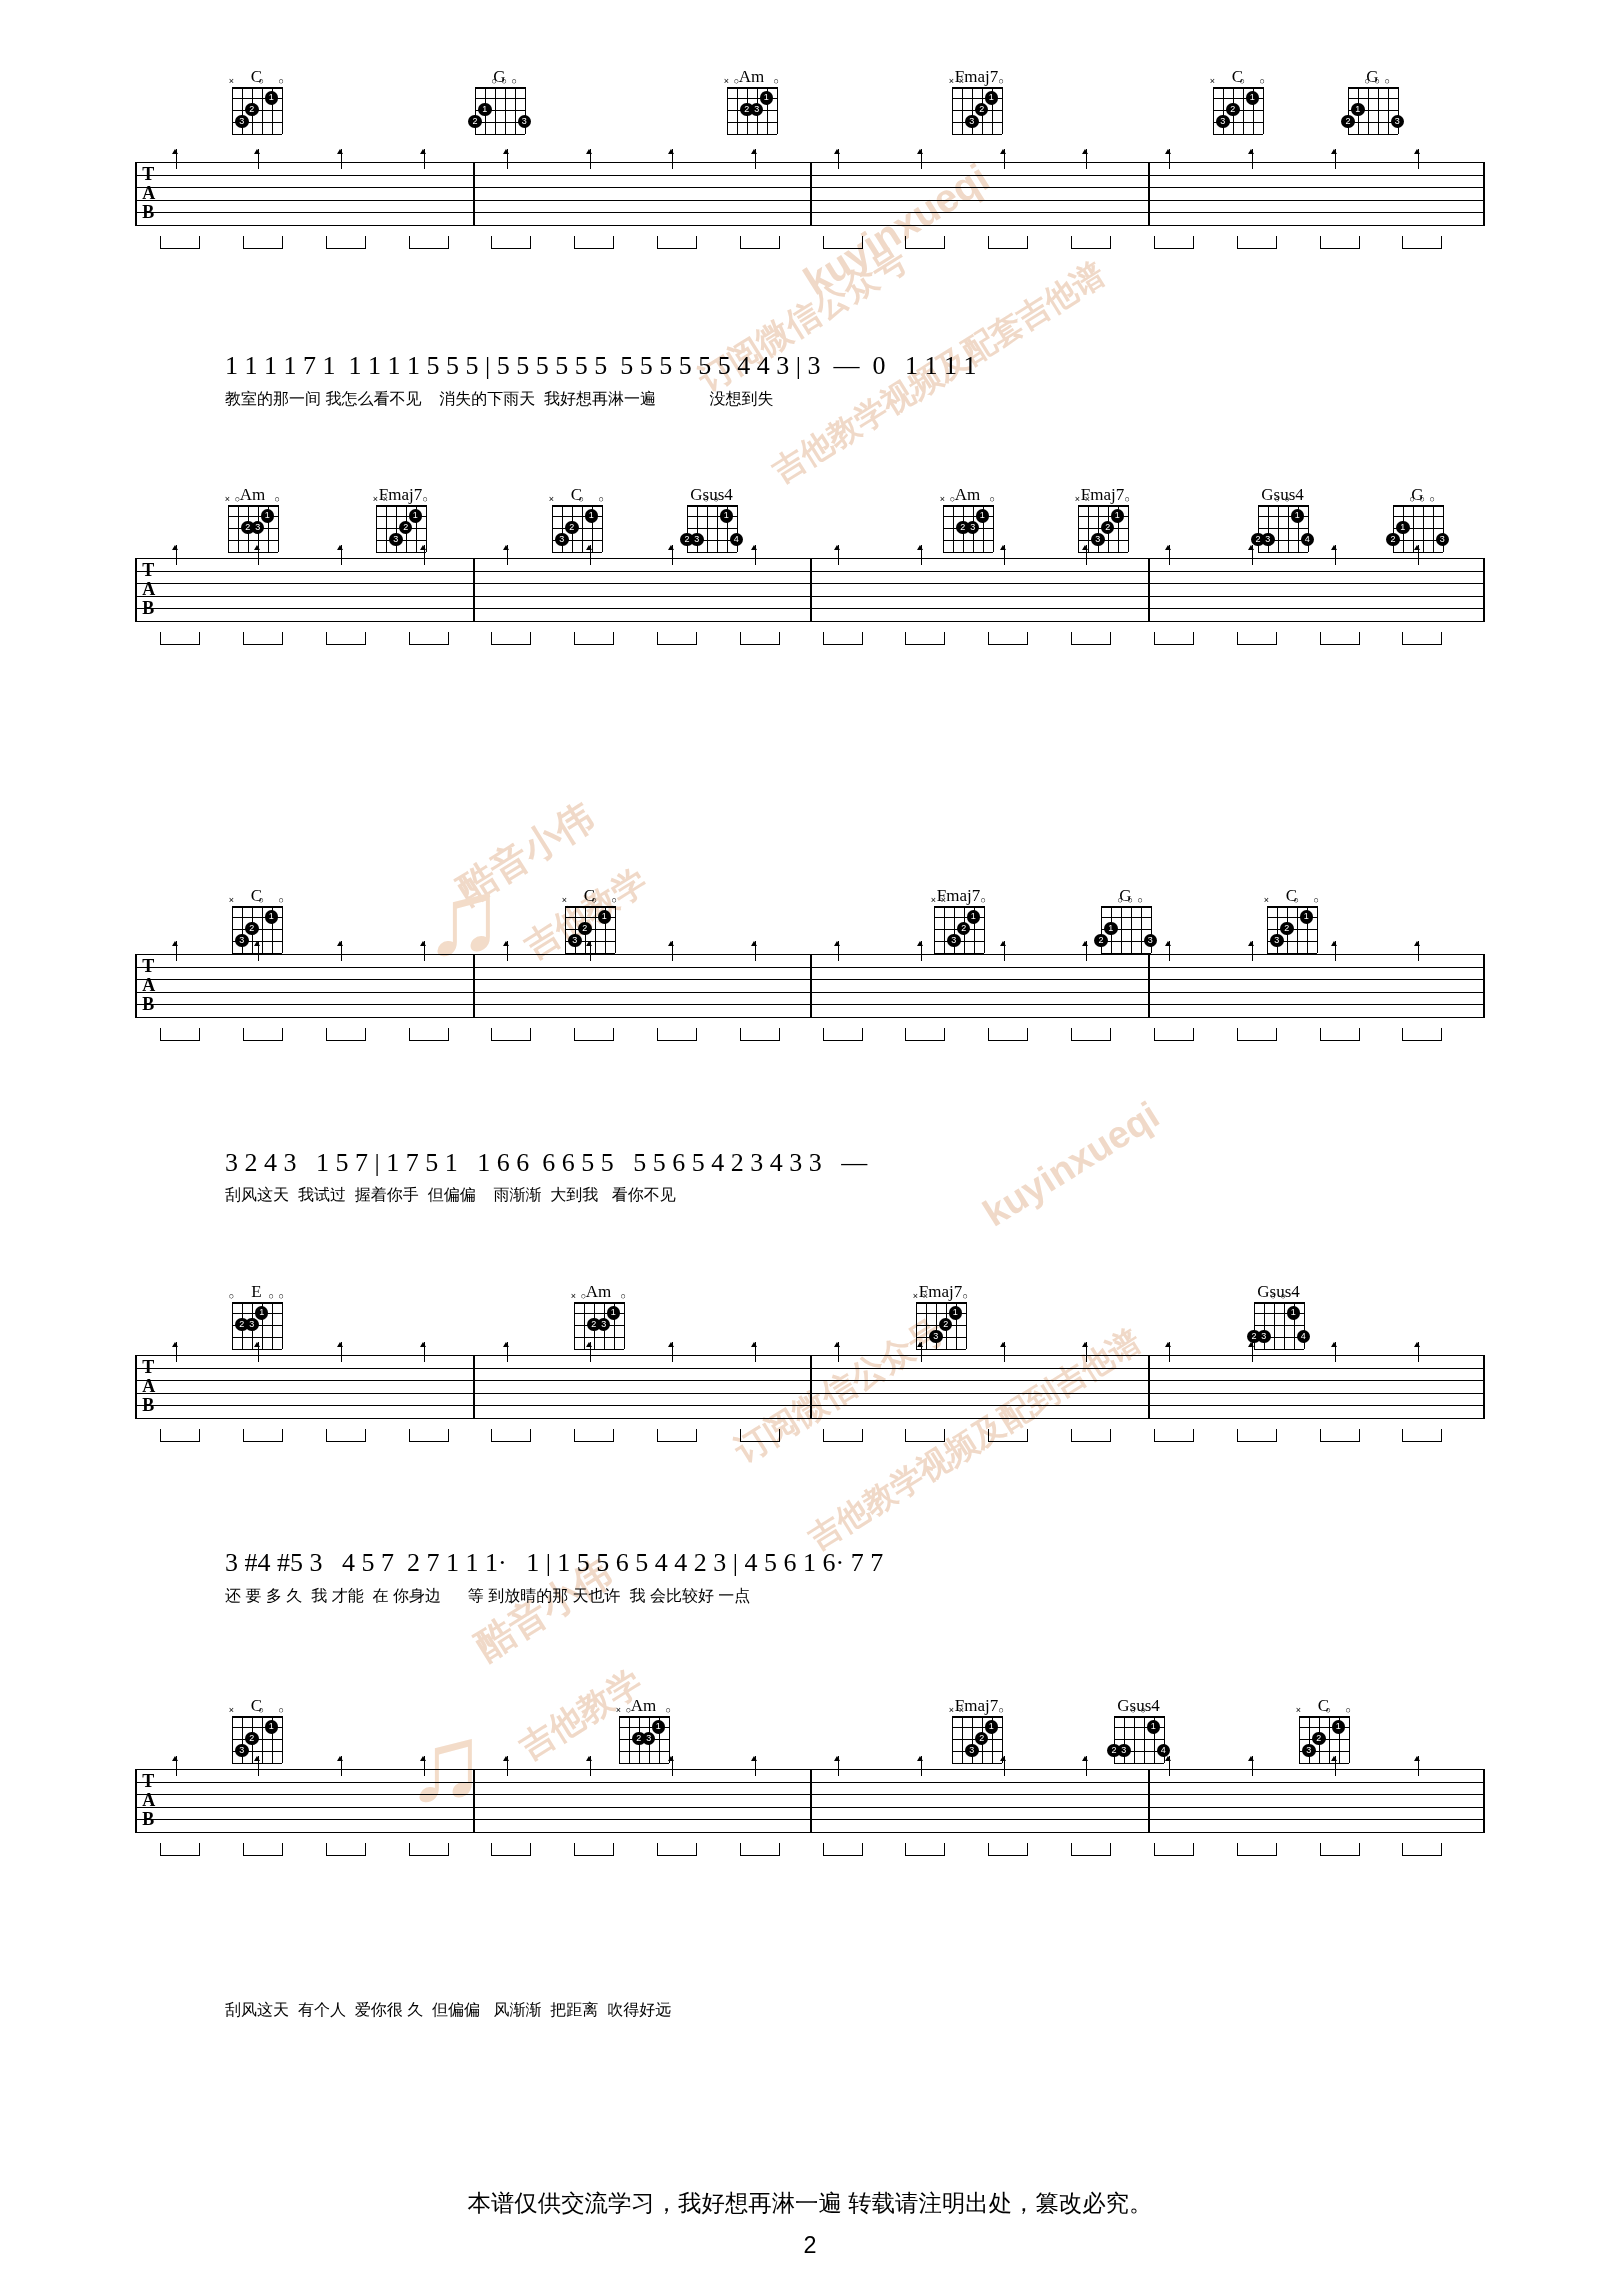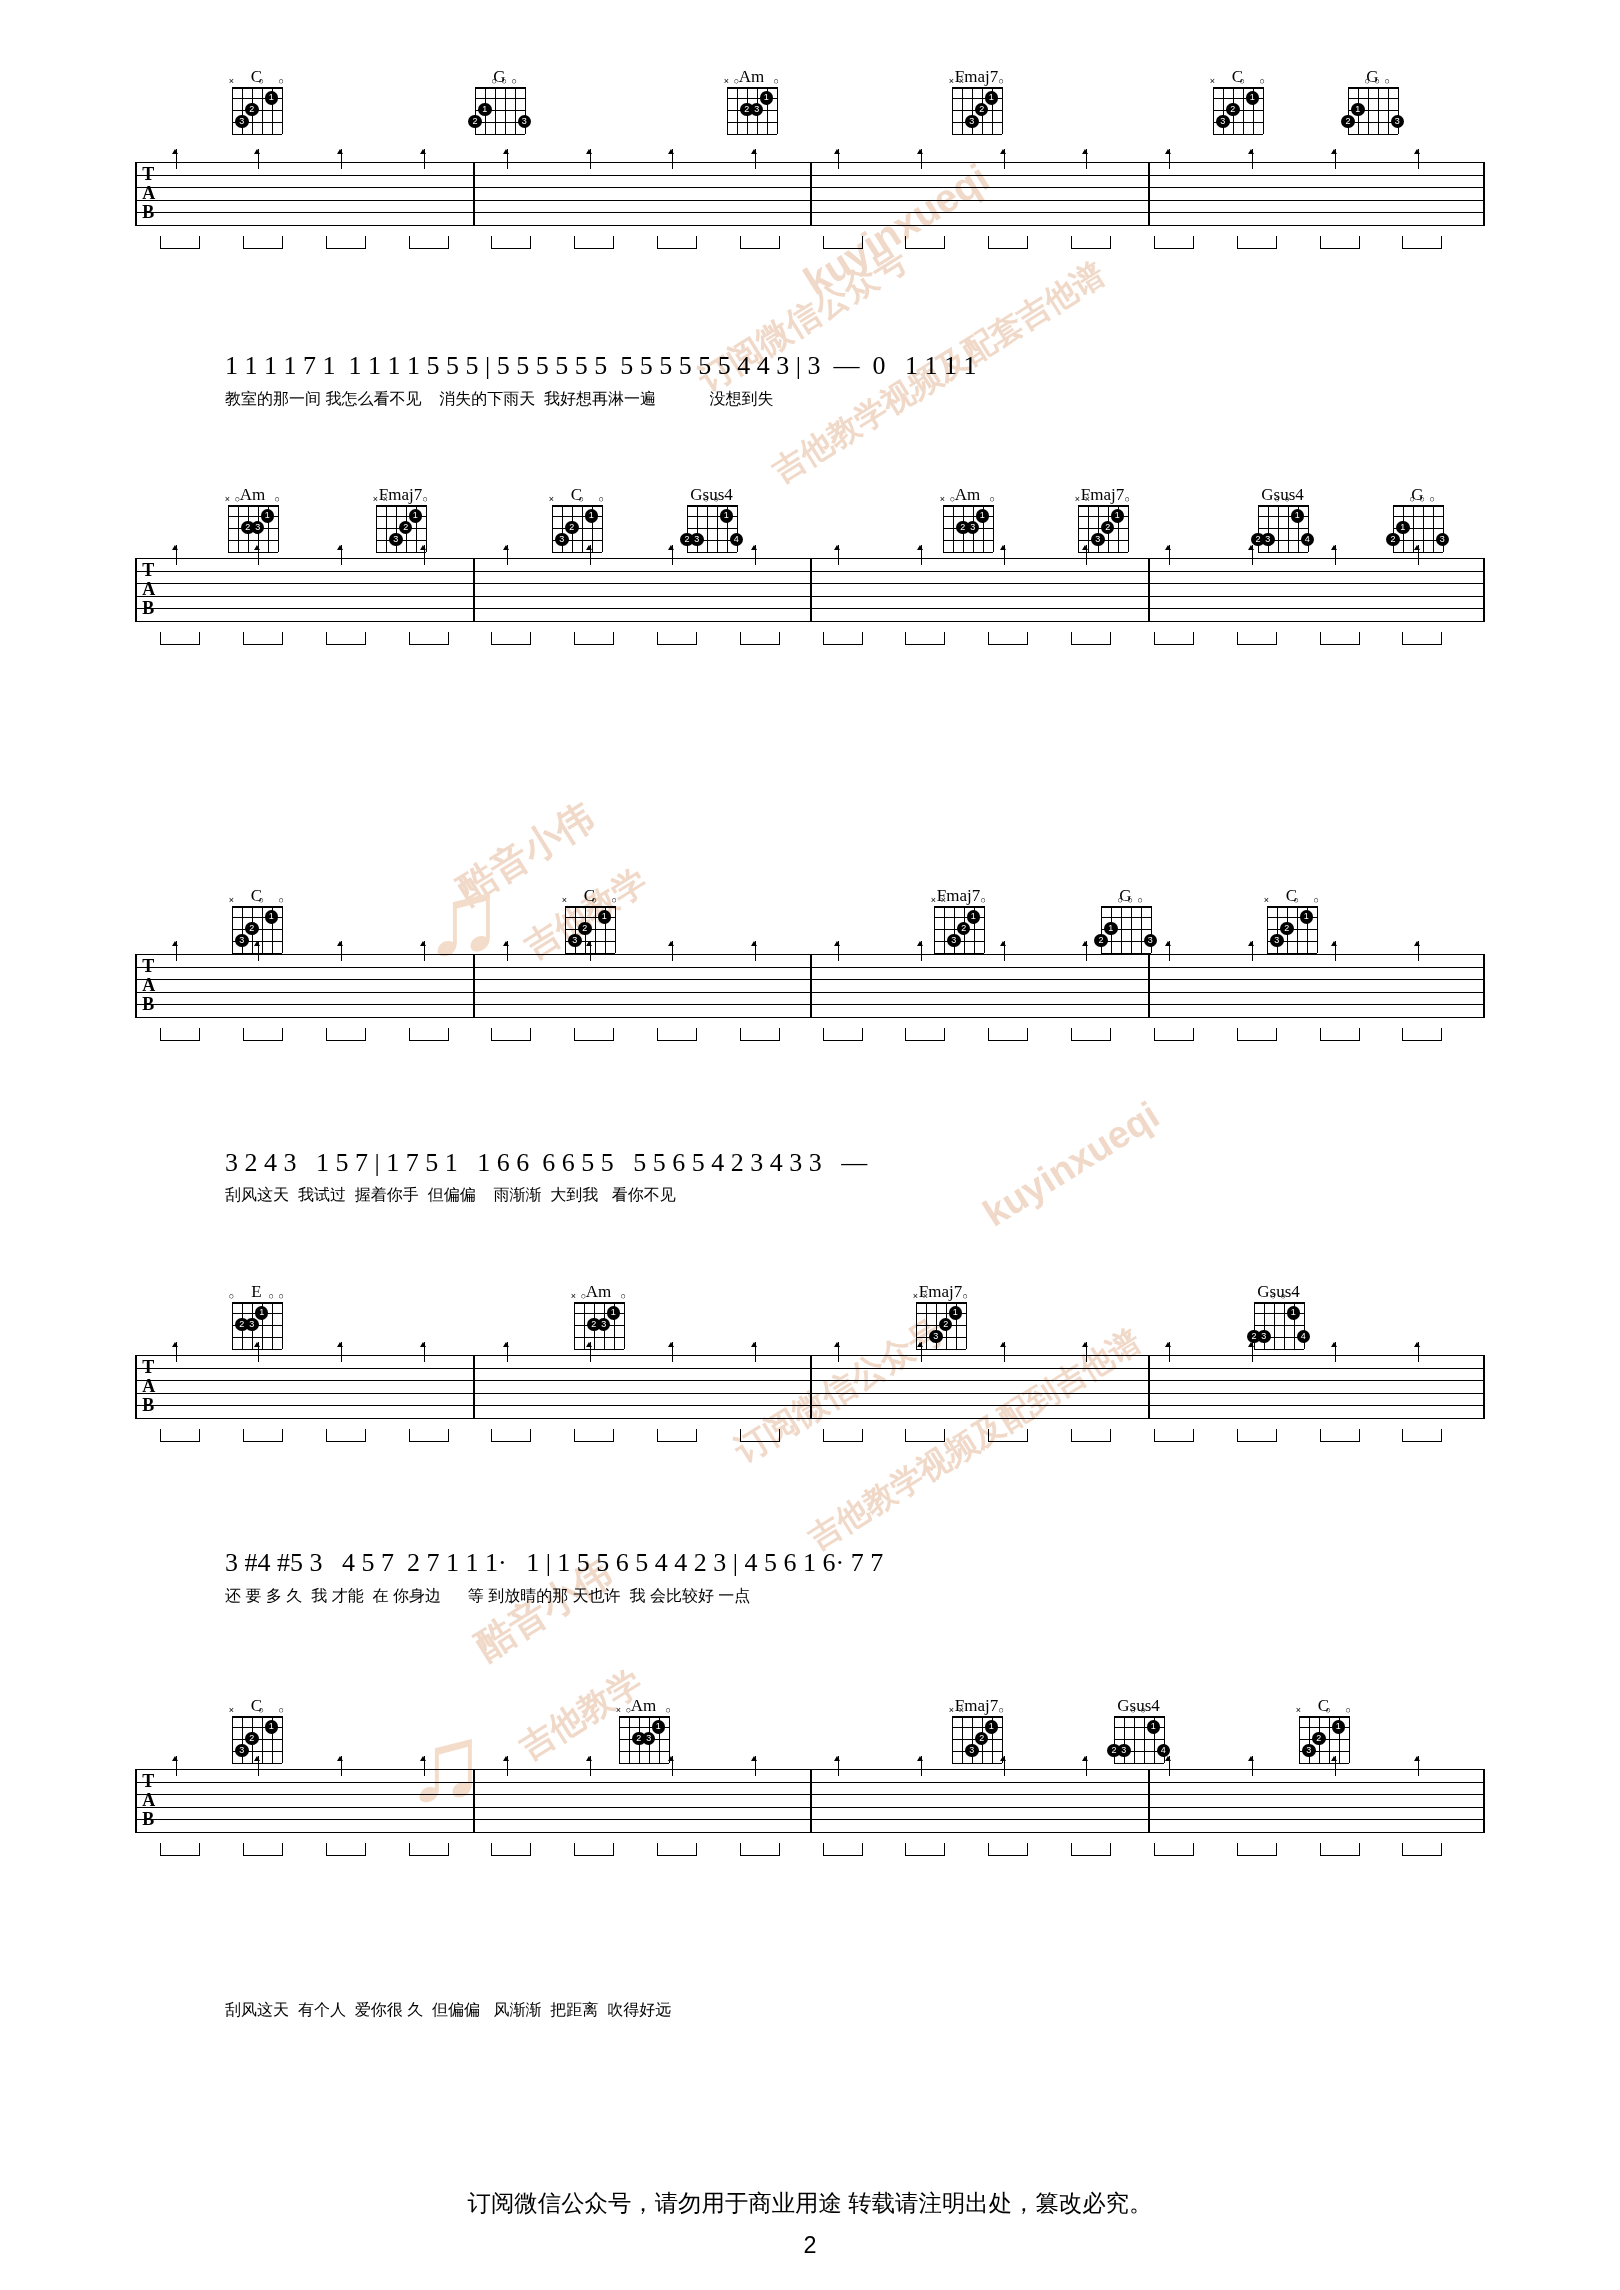--- a/index.html
+++ b/index.html
@@ -986,16 +986,16 @@
         <div class="rhythm" style="left:1267px;top:74px;width:38px;"></div>
       </div>
     </div>
     <div class="numrow" style="left:225px;top:351px;width:1215px;">1 1 1 1 7 1  1 1 1 1 5 5 5 | 5 5 5 5 5 5  5 5 5 5 5 5 4 4 3 | 3  —  0   1 1 1 1</div>
     <div class="lyrrow" style="left:225px;top:389px;width:1215px;">教室的那一间 我怎么看不见    消失的下雨天  我好想再淋一遍            没想到失</div>
     <div class="numrow" style="left:225px;top:1148px;width:1215px;">3 2 4 3   1 5 7 | 1 7 5 1   1 6 6  6 6 5 5   5 5 6 5 4 2 3 4 3 3   —</div>
     <div class="lyrrow" style="left:225px;top:1185px;width:1215px;">刮风这天  我试过  握着你手  但偏偏    雨渐渐  大到我   看你不见</div>
     <div class="numrow" style="left:225px;top:1548px;width:1215px;">3 #4 #5 3   4 5 7  2 7 1 1 1·   1 | 1 5 5 6 5 4 4 2 3 | 4 5 6 1 6· 7 7</div>
     <div class="lyrrow" style="left:225px;top:1586px;width:1215px;">还 要 多 久  我 才能  在 你身边      等 到放晴的那 天也许  我 会比较好 一点</div>
     <div class="lyrrow" style="left:225px;top:2000px;width:1215px;">刮风这天  有个人  爱你很 久  但偏偏   风渐渐  把距离  吹得好远</div>
-    <div class="footer fnote" style="top:2187px;">订阅微信公众号，请勿用于商业用途 转载请注明出处，篡改必究。</div>
+    <div class="footer fnote" style="top:2187px;">本谱仅供交流学习，我好想再淋一遍 转载请注明出处，篡改必究。</div>
     <div class="footer pnum" style="top:2232px;">2</div>
   </div>
 
 
 </body></html>

